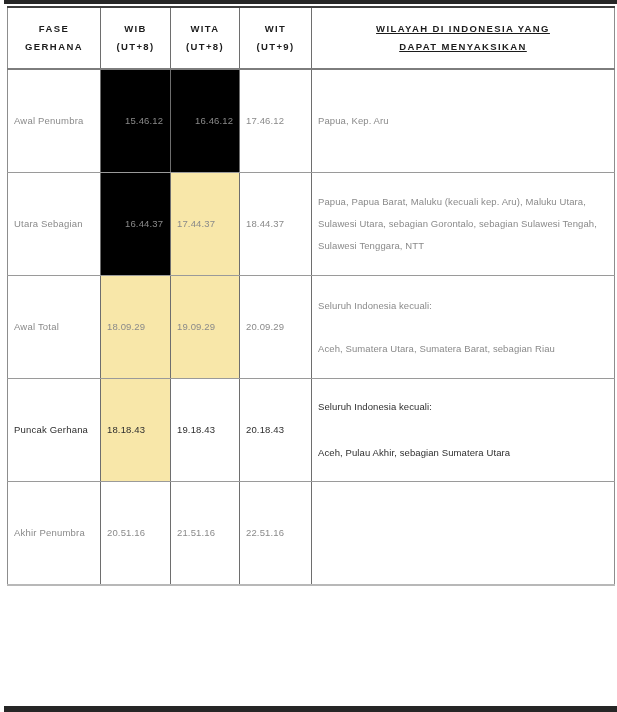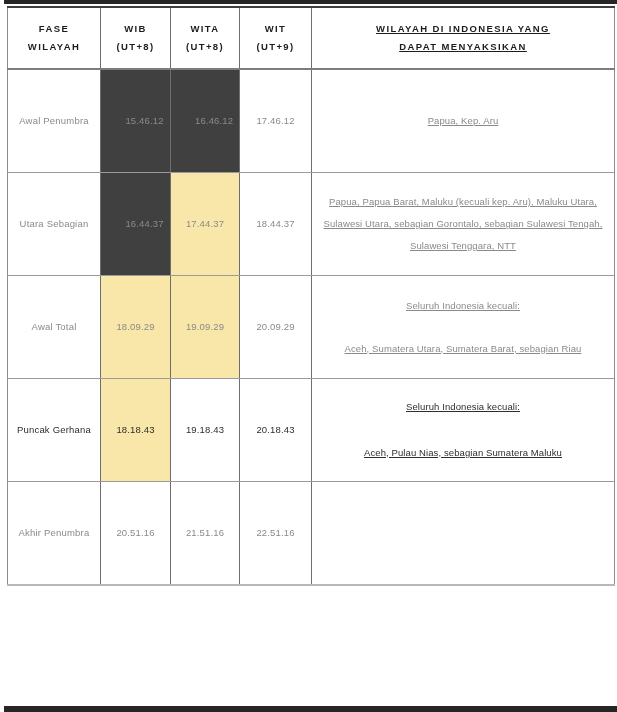--- a/index.html
+++ b/index.html
@@ -81,41 +81,40 @@
   }
   thead th:last-child { border-right: none; white-space: normal; text-decoration: underline; }
   thead th .ln { display: block; }
 
   
   tbody td {
     height: 90px;
     padding: 6px 6px;
     font-size: 9.5px;
     color: #8a8a8a;
-    text-align: center;
     vertical-align: middle;
     line-height: 2.3;
     border-bottom: 1px solid #9a9a9a;
     border-right: 1px solid #6e6e6e;
     background: #ffffff;
     letter-spacing: 0.15px;
   }
   tbody tr:last-child td { border-bottom: none; }
   tbody td.wilayah { border-right: none; letter-spacing: 0.1px; }
   tbody td.fase    { letter-spacing: 0.2px; }
 
   
-  tbody td.hl-dark  { background: #404040; padding-left: 24px; }
+  tbody td.hl-dark  { background: #000000; padding-left: 24px; }
   tbody td.hl-light { background: #F8E7A9; }
 
   
   tbody tr.emphasis td { color: #2e2e2e; }
   tbody tr.emphasis td.wilayah { line-height: 2.6; }
 
-  .wilayah .ln { display: block; text-decoration: underline; }
+  .wilayah .ln { display: block; }
   .wilayah .ln.spaced { margin-top: 21px; }
 </style>
 </head>
 <body>
 
 <div class="page">
 
   <div class="edge-bar top"></div>
 
   <div class="table-wrap">
@@ -124,21 +123,21 @@
         <col class="c-fase">
         <col class="c-wib">
         <col class="c-wita">
         <col class="c-wit">
         <col class="c-wil">
       </colgroup>
       <thead>
         <tr>
           <th>
             <span class="ln">FASE</span>
-            <span class="ln">WILAYAH</span>
+            <span class="ln">GERHANA</span>
           </th>
           <th>
             <span class="ln">WIB</span>
             <span class="ln">(UT+8)</span>
           </th>
           <th>
             <span class="ln">WITA</span>
             <span class="ln">(UT+8)</span>
           </th>
           <th>
@@ -182,21 +181,21 @@
               <span class="ln spaced">Aceh, Sumatera Utara, Sumatera Barat, sebagian Riau</span>
             </td>
           </tr>
           <tr class="emphasis">
             <td class="fase">Puncak Gerhana</td>
             <td class="wib hl-light">18.18.43</td>
             <td class="wita">19.18.43</td>
             <td class="wit">20.18.43</td>
             <td class="wilayah">
               <span class="ln">Seluruh Indonesia kecuali:</span>
-              <span class="ln spaced">Aceh, Pulau Nias, sebagian Sumatera Maluku</span>
+              <span class="ln spaced">Aceh, Pulau Akhir, sebagian Sumatera Utara</span>
             </td>
           </tr>
           <tr>
             <td class="fase">Akhir Penumbra</td>
             <td class="wib">20.51.16</td>
             <td class="wita">21.51.16</td>
             <td class="wit">22.51.16</td>
             <td class="wilayah"></td>
           </tr>
         </tbody>

